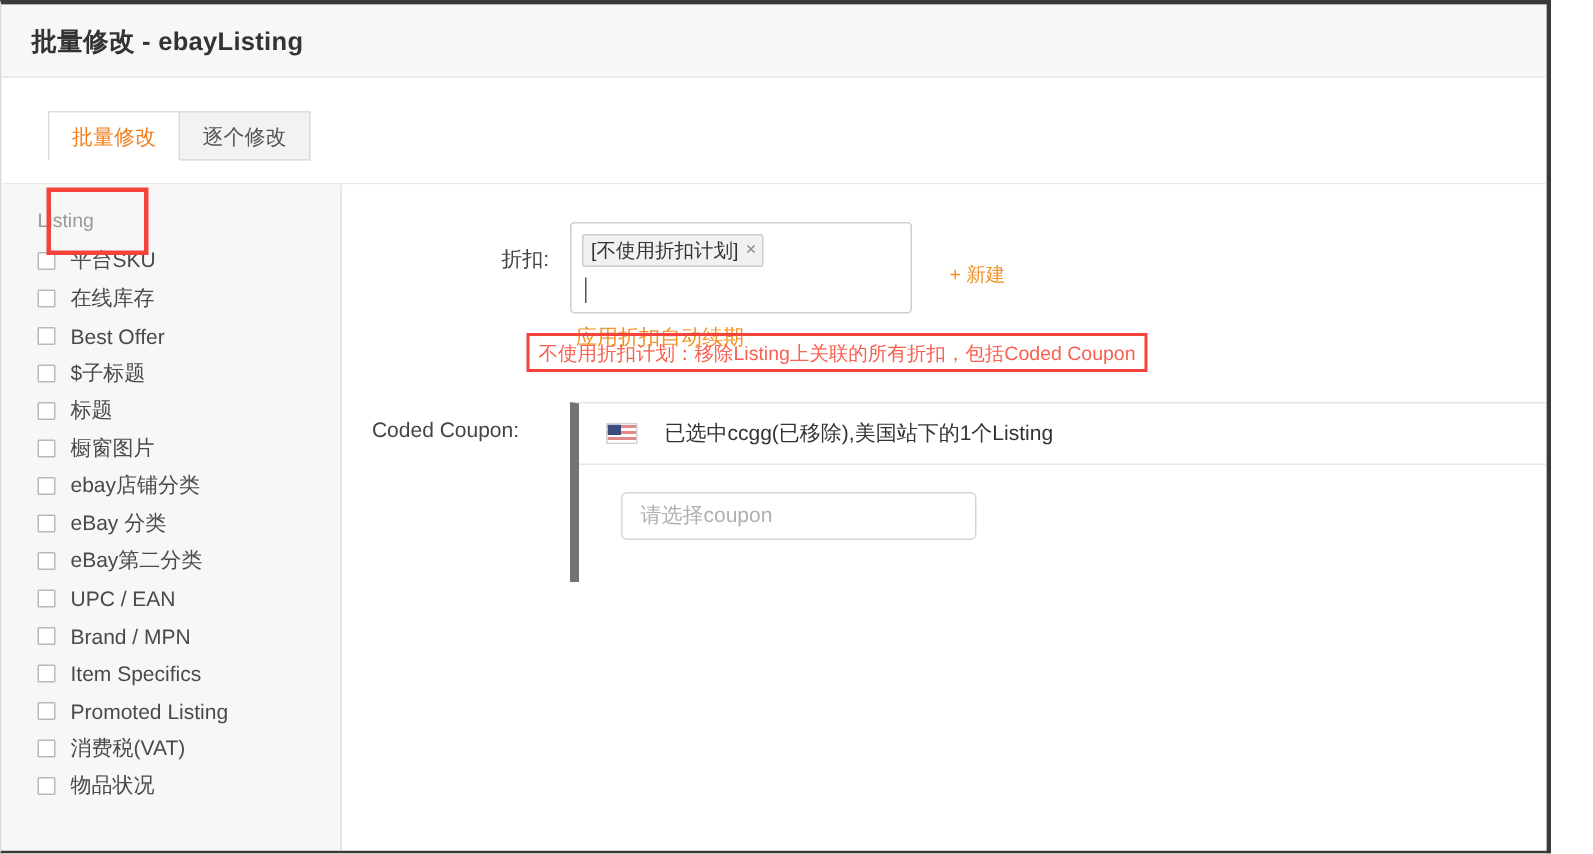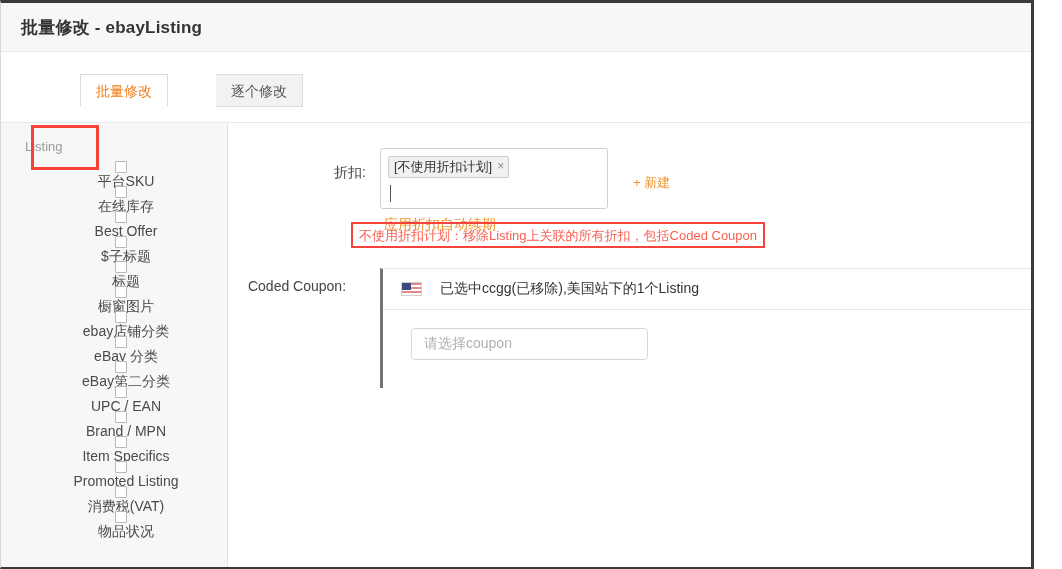--- a/index.html
+++ b/index.html
@@ -61,21 +61,20 @@
     height: 33px;
     line-height: 33px;
     padding: 0 15px;
     font-size: 14px;
     box-sizing: border-box;
     border: 1px solid #dcdcdc;
     color: #555555;
     background: #f2f2f2;
     cursor: pointer;
     white-space: nowrap;
-    margin-left: 48px;
   }
   .tab + .tab { border-left: none; }
   .tab.active {
     background: #ffffff;
     color: #f08020;
     border-bottom-color: #ffffff;
   }
   
   .annot-tab {
     position: absolute;
@@ -110,21 +109,20 @@
   }
   .side-item {
     display: flex;
     align-items: center;
     height: 25px;
     padding-left: 24px;
     font-size: 14px;
     color: #4a4a4a;
     cursor: pointer;
     white-space: nowrap;
-    flex-direction: column;
   }
   .cbox {
     width: 12px;
     height: 12px;
     border: 1px solid #b9b9b9;
     background: #ffffff;
     border-radius: 1px;
     margin-right: 10px;
     flex: none;
     box-sizing: border-box;
@@ -246,21 +244,21 @@
     text-align: center;
     padding-right: 14px;
     font-size: 14px;
     color: #444444;
     box-sizing: border-box;
     white-space: nowrap;
   }
   .coupon-panel {
     margin-left: 152px;
     border-top: 1px solid #e6e6e6;
-    border-left: 3px solid #737373;
+    border-left: 6px solid #737373;
     min-height: 120px;
     box-sizing: border-box;
   }
   .coupon-head {
     height: 40px;
     display: flex;
     align-items: center;
     border-bottom: 1px solid #e6e6e6;
     padding-left: 18px;
   }

